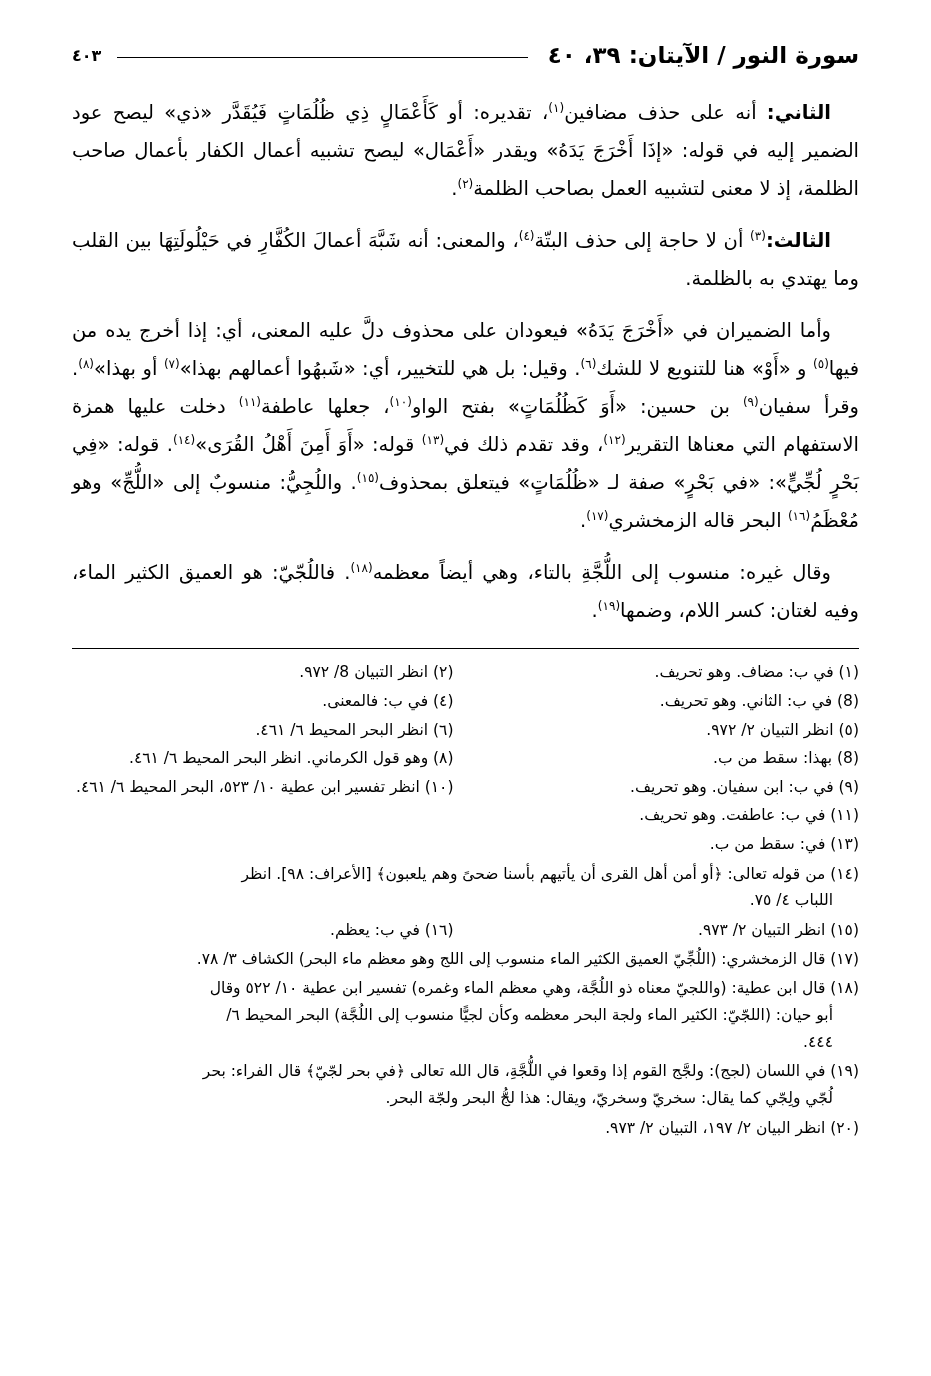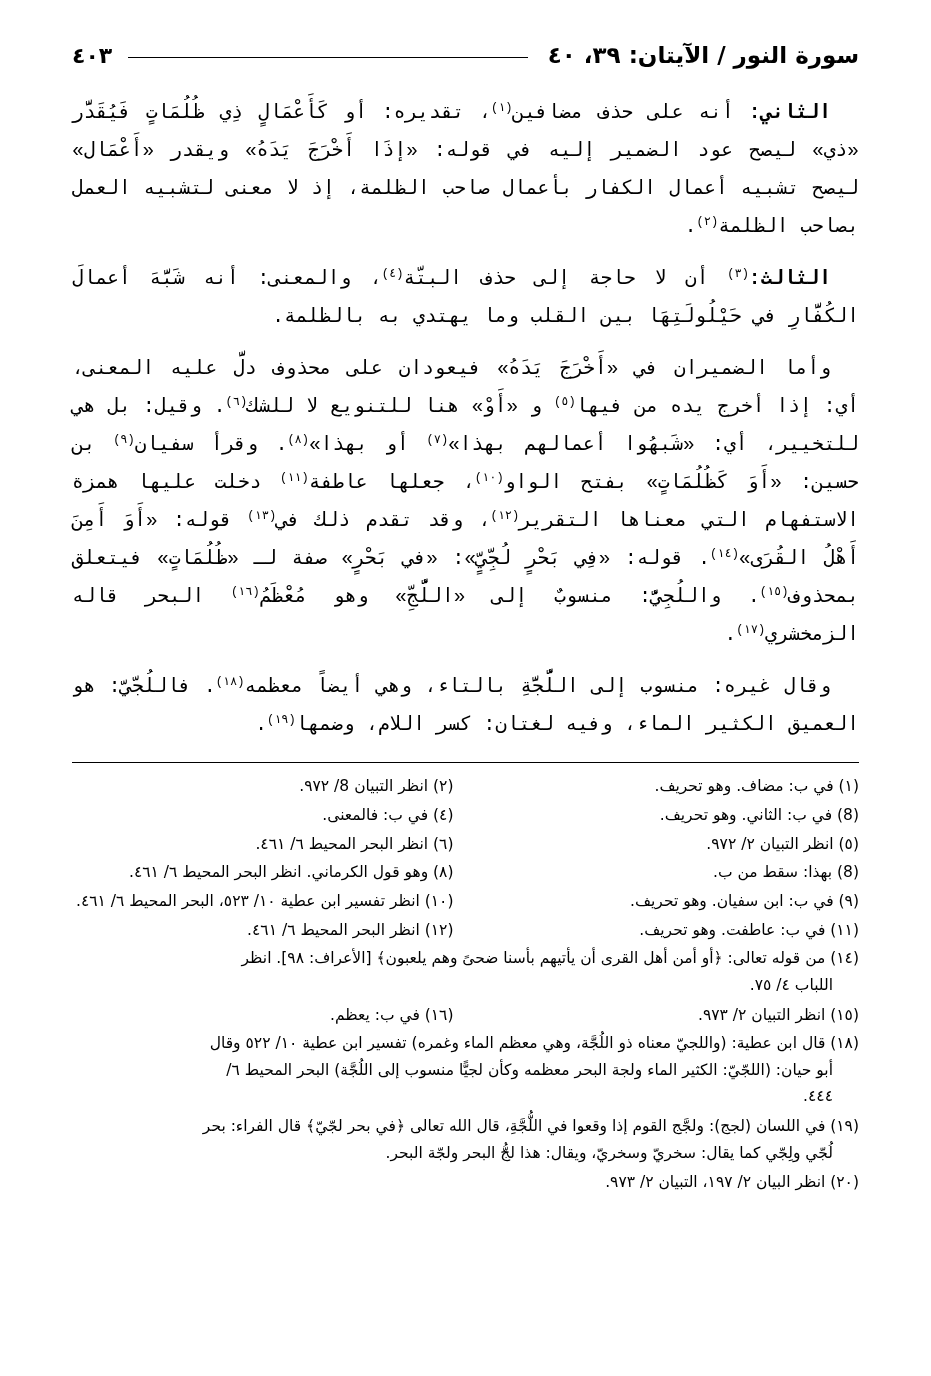--- a/index.html
+++ b/index.html
@@ -41,35 +41,34 @@
   }
   .header-rule {
     flex: 1 1 auto;
     height: 0;
     border-top: 1.6px solid #000;
     margin: 0 10px;
     position: relative;
     top: 2px;
   }
   .header-left {
-    font-size: 22px;
+    font-size: 16px;
     font-weight: bold;
     white-space: nowrap;
     padding-right: 6px;
     letter-spacing: 1px;
   }
 
   
   .body-text {
     direction: rtl;
     text-align: justify;
     font-size: 19.5px;
     line-height: 1.95;
     margin-top: 22px;
-    font-family: Liberation Mono, monospace;
   }
   .body-text p {
     margin: 0 0 14px 0;
     text-indent: 28px;
   }
   .lead {
     font-weight: bold;
   }
   sup.fn {
     font-size: 12px;
@@ -164,39 +163,42 @@
         <div class="fn-line">(8) بهذا: سقط من ب.</div>
         <div class="fn-line">(٩) في ب: ابن سفيان. وهو تحريف.</div>
         <div class="fn-line">(١١) في ب: عاطفت. وهو تحريف.</div>
       </div>
       <div class="fn-col left">
         <div class="fn-line">(٢) انظر التبيان 8/ ٩٧٢.</div>
         <div class="fn-line">(٤) في ب: فالمعنى.</div>
         <div class="fn-line">(٦) انظر البحر المحيط ٦/ ٤٦١.</div>
         <div class="fn-line">(٨) وهو قول الكرماني. انظر البحر المحيط ٦/ ٤٦١.</div>
         <div class="fn-line">(١٠) انظر تفسير ابن عطية ١٠/ ٥٢٣، البحر المحيط ٦/ ٤٦١.</div>
-        <div class="fn-line">(١٢) انظر البحر المحيط ٦/ ٤٦١.</div>
-      </div>
-    </div>
-
+      </div>
+    </div>
+
+    <div class="fn-wide">(١٣) في: سقط من ب.</div>
 
     <div class="fn-wide">
       <span>(١٤) من قوله تعالى: </span><span class="quran">﴿أو أمن أهل القرى أن يأتيهم بأسنا ضحىً وهم يلعبون﴾</span><span> [الأعراف: ٩٨]. انظر</span>
       <span class="cont">اللباب ٤/ ٧٥.</span>
     </div>
 
     <div class="fn-cols">
       <div class="fn-col right">
         <div class="fn-line">(١٥) انظر التبيان ٢/ ٩٧٣.</div>
       </div>
       <div class="fn-col left">
         <div class="fn-line">(١٦) في ب: يعظم.</div>
       </div>
     </div>
 
+    <div class="fn-wide">
+      <span>(١٧) قال الزمخشري:  (اللُجِّيّ العميق الكثير الماء منسوب إلى اللج وهو معظم ماء البحر) الكشاف ٣/ ٧٨.</span>
+    </div>
 
     <div class="fn-wide">
       <span>(١٨) قال ابن عطية: (واللجيّ معناه ذو اللُجَّة، وهي معظم الماء وغمره) تفسير ابن عطية ١٠/ ٥٢٢ وقال</span>
       <span class="cont">أبو حيان: (اللجّيّ: الكثير الماء ولجة البحر معظمه وكأن لجيًّا منسوب إلى اللُجَّة) البحر المحيط ٦/</span>
       <span class="cont">٤٤٤.</span>
     </div>
 
     <div class="fn-wide">
       <span>(١٩) في اللسان (لجج): ولجَّج القوم إذا وقعوا في اللُّجَّةِ، قال الله تعالى ﴿في بحر لجّيّ﴾ قال الفراء: بحر</span>
       <span class="cont">لُجّي ولِجّي كما يقال: سخريّ وسخريّ، ويقال: هذا لجُّ البحر ولجّة البحر.</span>

